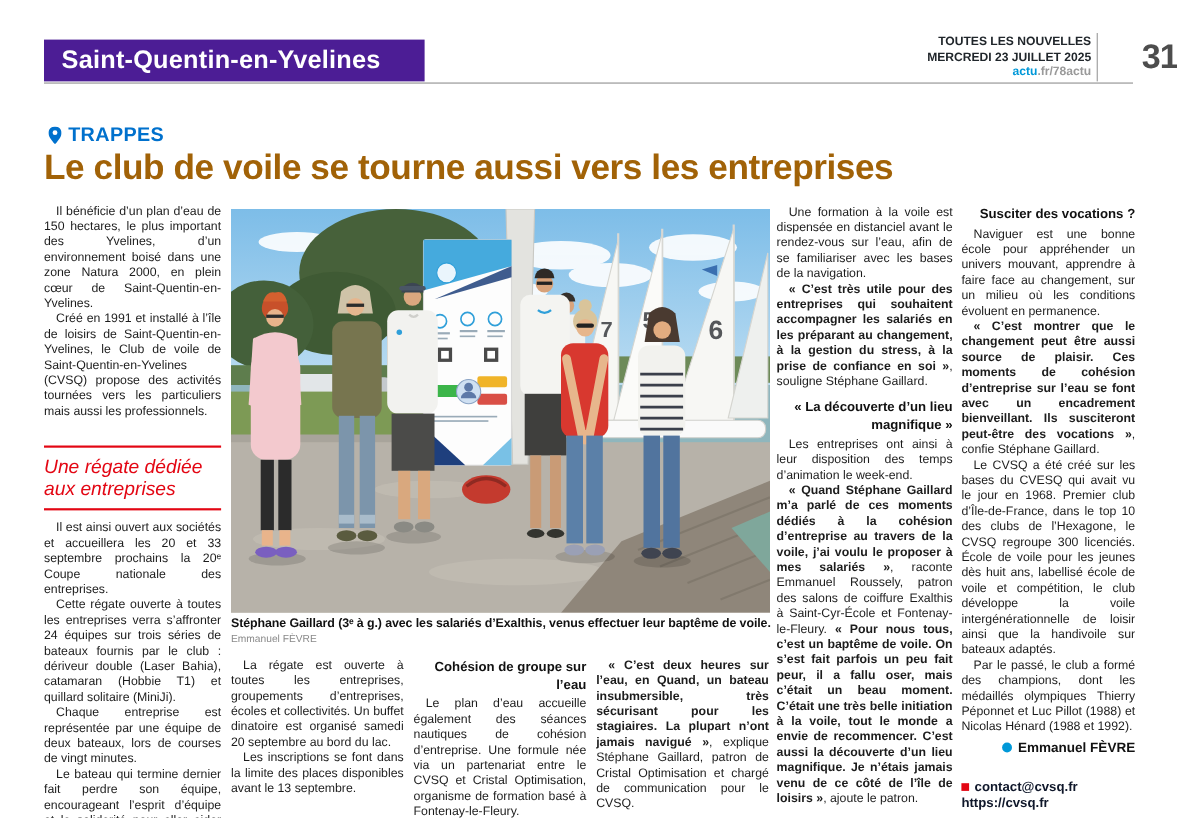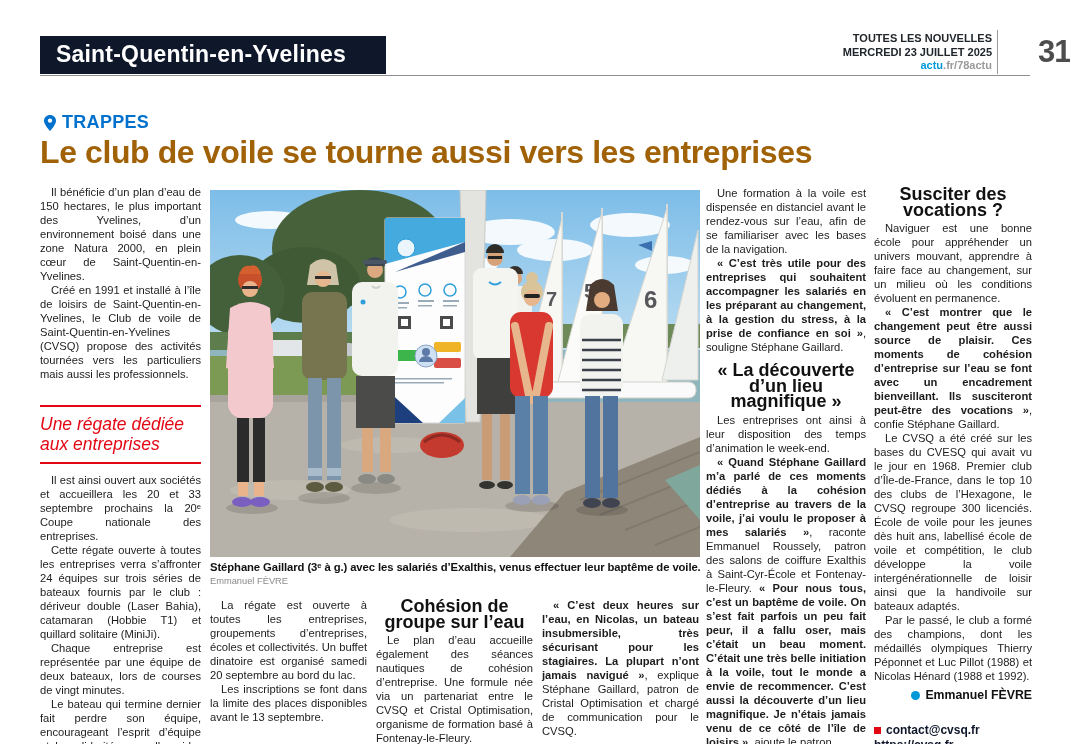--- a/index.html
+++ b/index.html
@@ -5,21 +5,21 @@
   * { margin:0; padding:0; box-sizing:border-box; }
   html,body { background:#e8e8e8; }
   .page {
     position:relative; width:1070px; height:744px; background:#ffffff;
     font-family:"Liberation Sans", sans-serif; color:#1c1c1c; overflow:hidden;
     margin:0 auto;
   }
   
   .section-banner {
     position:absolute; left:40px; top:36px; height:38px; min-width:346px;
-    background:#0f172a; color:#fff; display:flex; align-items:center;
+    background:#4c1d95; color:#fff; display:flex; align-items:center;
     padding:0 18px 2px 16px; font-weight:bold; font-size:23px; letter-spacing:0.2px;
   }
   .header-rule { position:absolute; left:40px; right:40px; top:75px; height:1px; background:#8f8f8f; }
   .masthead-right {
     position:absolute; right:78px; top:32px; text-align:right;
     font-size:11px; font-weight:bold; color:#20262b; line-height:13.5px;
   }
   .masthead-site { font-weight:bold; }
   .masthead-site .brand { color:#0098d8; }
   .masthead-site .suffix { color:#9a9a9a; font-weight:bold; }
@@ -33,22 +33,22 @@
   .location .label { color:#0071cd; font-weight:bold; font-size:18px; letter-spacing:0.3px; }
   .headline {
     position:absolute; left:40px; top:133px; width:995px;
     font-size:32px; font-weight:bold; color:#a16207; letter-spacing:-0.4px;
     font-stretch:condensed; line-height:38px;
   }
   
   .col { position:absolute; font-size:11.2px; line-height:14px; text-align:justify; }
   .col p { text-indent:11px; }
   .b { font-weight:bold; }
-  .sub-black { font-weight:bold; font-size:18px; line-height:15.5px; color:#111;
-               margin:9px 0 3px; text-align:center; }
+  .sub-black { font-weight:bold; font-size:12px; line-height:15.5px; color:#111;
+               margin:9px 0 3px; text-align:right; }
   .sub-black.first { margin-top:1px; }
   .red-block { margin:24px 0 9px;font-style:italic; }
   .red-rule { height:2px; background:#e30613; }
   .red-head { color:#e30613; font-size:17.5px; line-height:20px; padding:7px 0 8px;
               text-align:left; font-weight:normal; }
   
   .photo { position:absolute; left:210px; top:190px; width:490px; height:367px; overflow:hidden; background:#b7b2a9; }
   .photo svg { display:block; }
   .caption-wrap { position:absolute; left:210px; top:561px; width:492px; }
   .caption { font-weight:bold; font-size:11.3px; line-height:13px; color:#111; letter-spacing:-0.1px; }
@@ -317,21 +317,21 @@
   <div class="below-cols">
     <div class="bcol">
       <p><span>La régate est ouverte à toutes les entreprises, groupements d’entreprises, écoles et collectivités. Un buffet dinatoire est organisé samedi 20 septembre au bord du lac.</span></p>
       <p><span>Les inscriptions se font dans la limite des places disponibles avant le 13 septembre.</span></p>
     </div>
     <div class="bcol">
       <div class="sub-black first">Cohésion de groupe sur l’eau</div>
       <p><span>Le plan d’eau accueille également des séances nautiques de cohésion d’entreprise. Une formule née via un partenariat entre le CVSQ et Cristal Optimisation, organisme de formation basé à Fontenay-le-Fleury.</span></p>
     </div>
     <div class="bcol">
-      <p><span class="b">« C’est deux heures sur l’eau, en Nicolas, un bateau insubmersible, très sécurisant pour les stagiaires. La plupart n’ont jamais navigué »</span><span>, explique Stéphane Gaillard, patron de Cristal Optimisation et chargé de communication pour le CVSQ.</span></p>
+      <p><span class="b">« C’est deux heures sur l’eau, en Quand, un bateau insubmersible, très sécurisant pour les stagiaires. La plupart n’ont jamais navigué »</span><span>, explique Stéphane Gaillard, patron de Cristal Optimisation et chargé de communication pour le CVSQ.</span></p>
     </div>
   </div>
 
   <div class="col" style="left:706px; top:186px; width:160px;">
     <p><span>Une formation à la voile est dispensée en distanciel avant le rendez-vous sur l’eau, afin de se familiariser avec les bases de la navigation.</span></p>
     <p><span class="b">« C’est très utile pour des entreprises qui souhaitent accompagner les salariés en les préparant au changement, à la gestion du stress, à la prise de confiance en soi »</span><span>, souligne Stéphane Gaillard.</span></p>
     <div class="sub-black">« La découverte d’un lieu magnifique »</div>
     <p><span>Les entreprises ont ainsi à leur disposition des temps d’animation le week-end.</span></p>
     <p><span class="b">« Quand Stéphane Gaillard m’a parlé de ces moments dédiés à la cohésion d’entreprise au travers de la voile, j’ai voulu le proposer à mes salariés »</span><span>, raconte Emmanuel Roussely, patron des salons de coiffure Exalthis à Saint-Cyr-École et Fontenay-le-Fleury. </span><span class="b">« Pour nous tous, c’est un baptême de voile. On s’est fait parfois un peu fait peur, il a fallu oser, mais c’était un beau moment. C’était une très belle initiation à la voile, tout le monde a envie de recommencer. C’est aussi la découverte d’un lieu magnifique. Je n’étais jamais venu de ce côté de l’île de loisirs »</span><span>, ajoute le patron.</span></p>
   </div>

